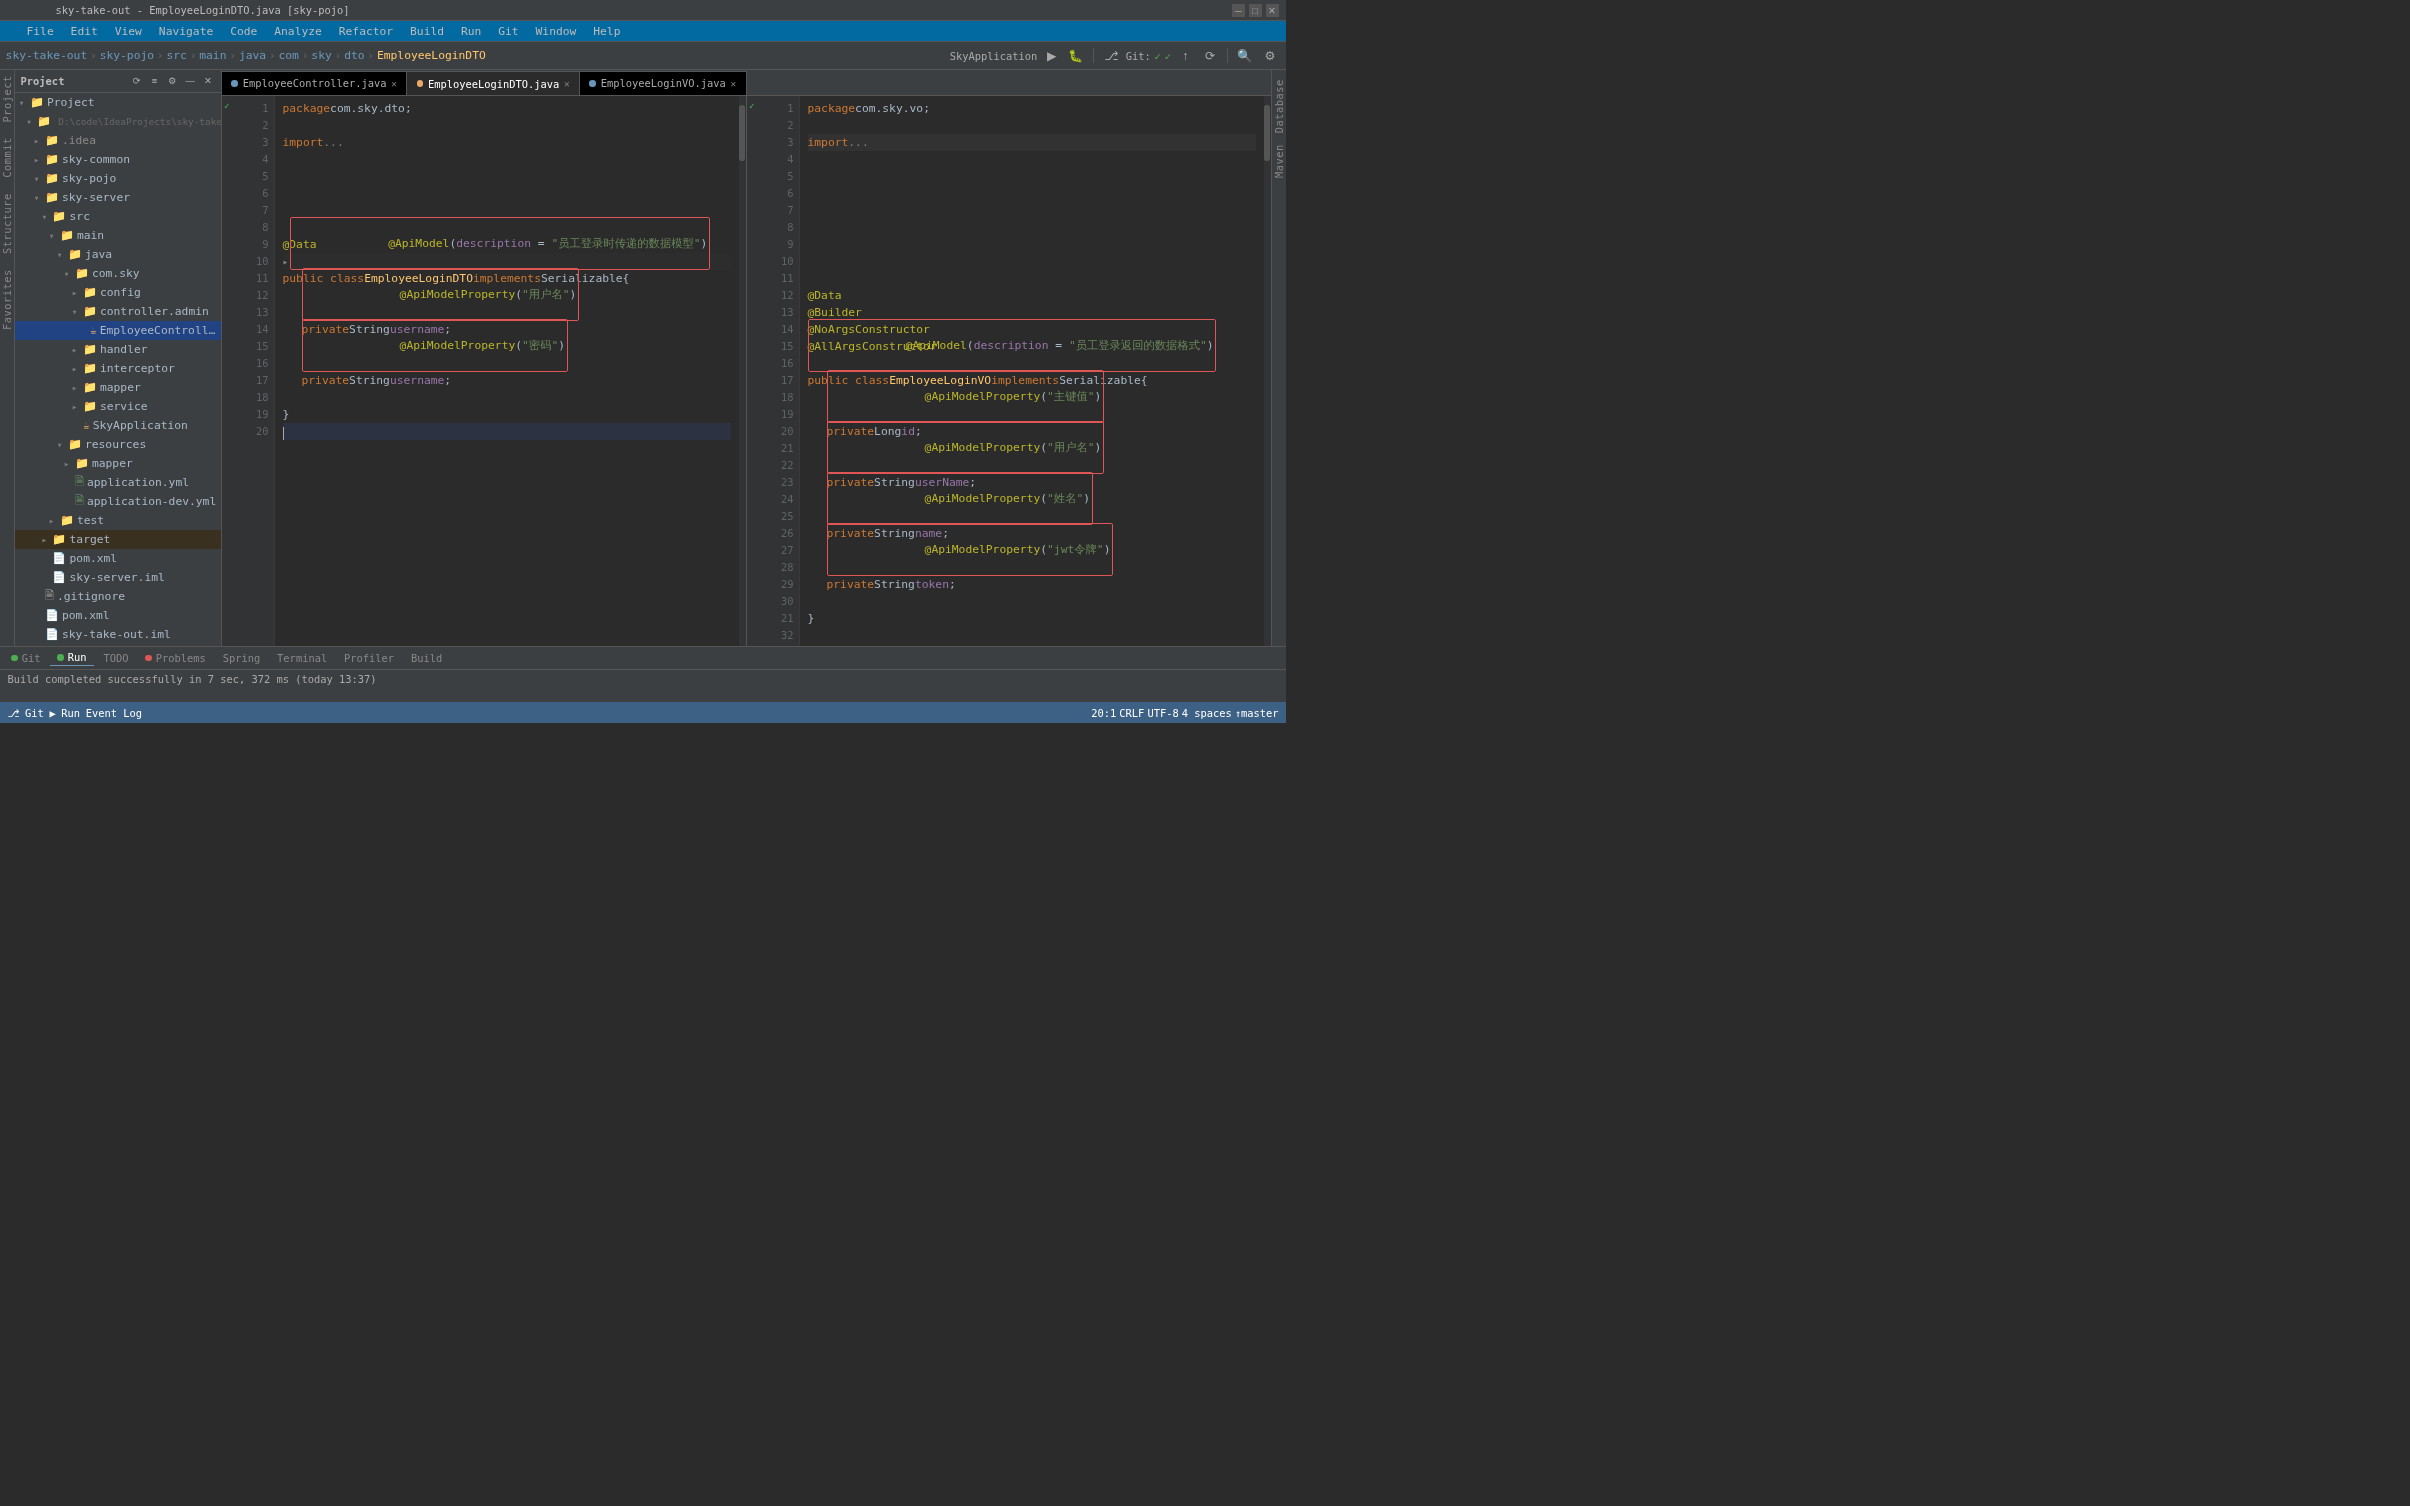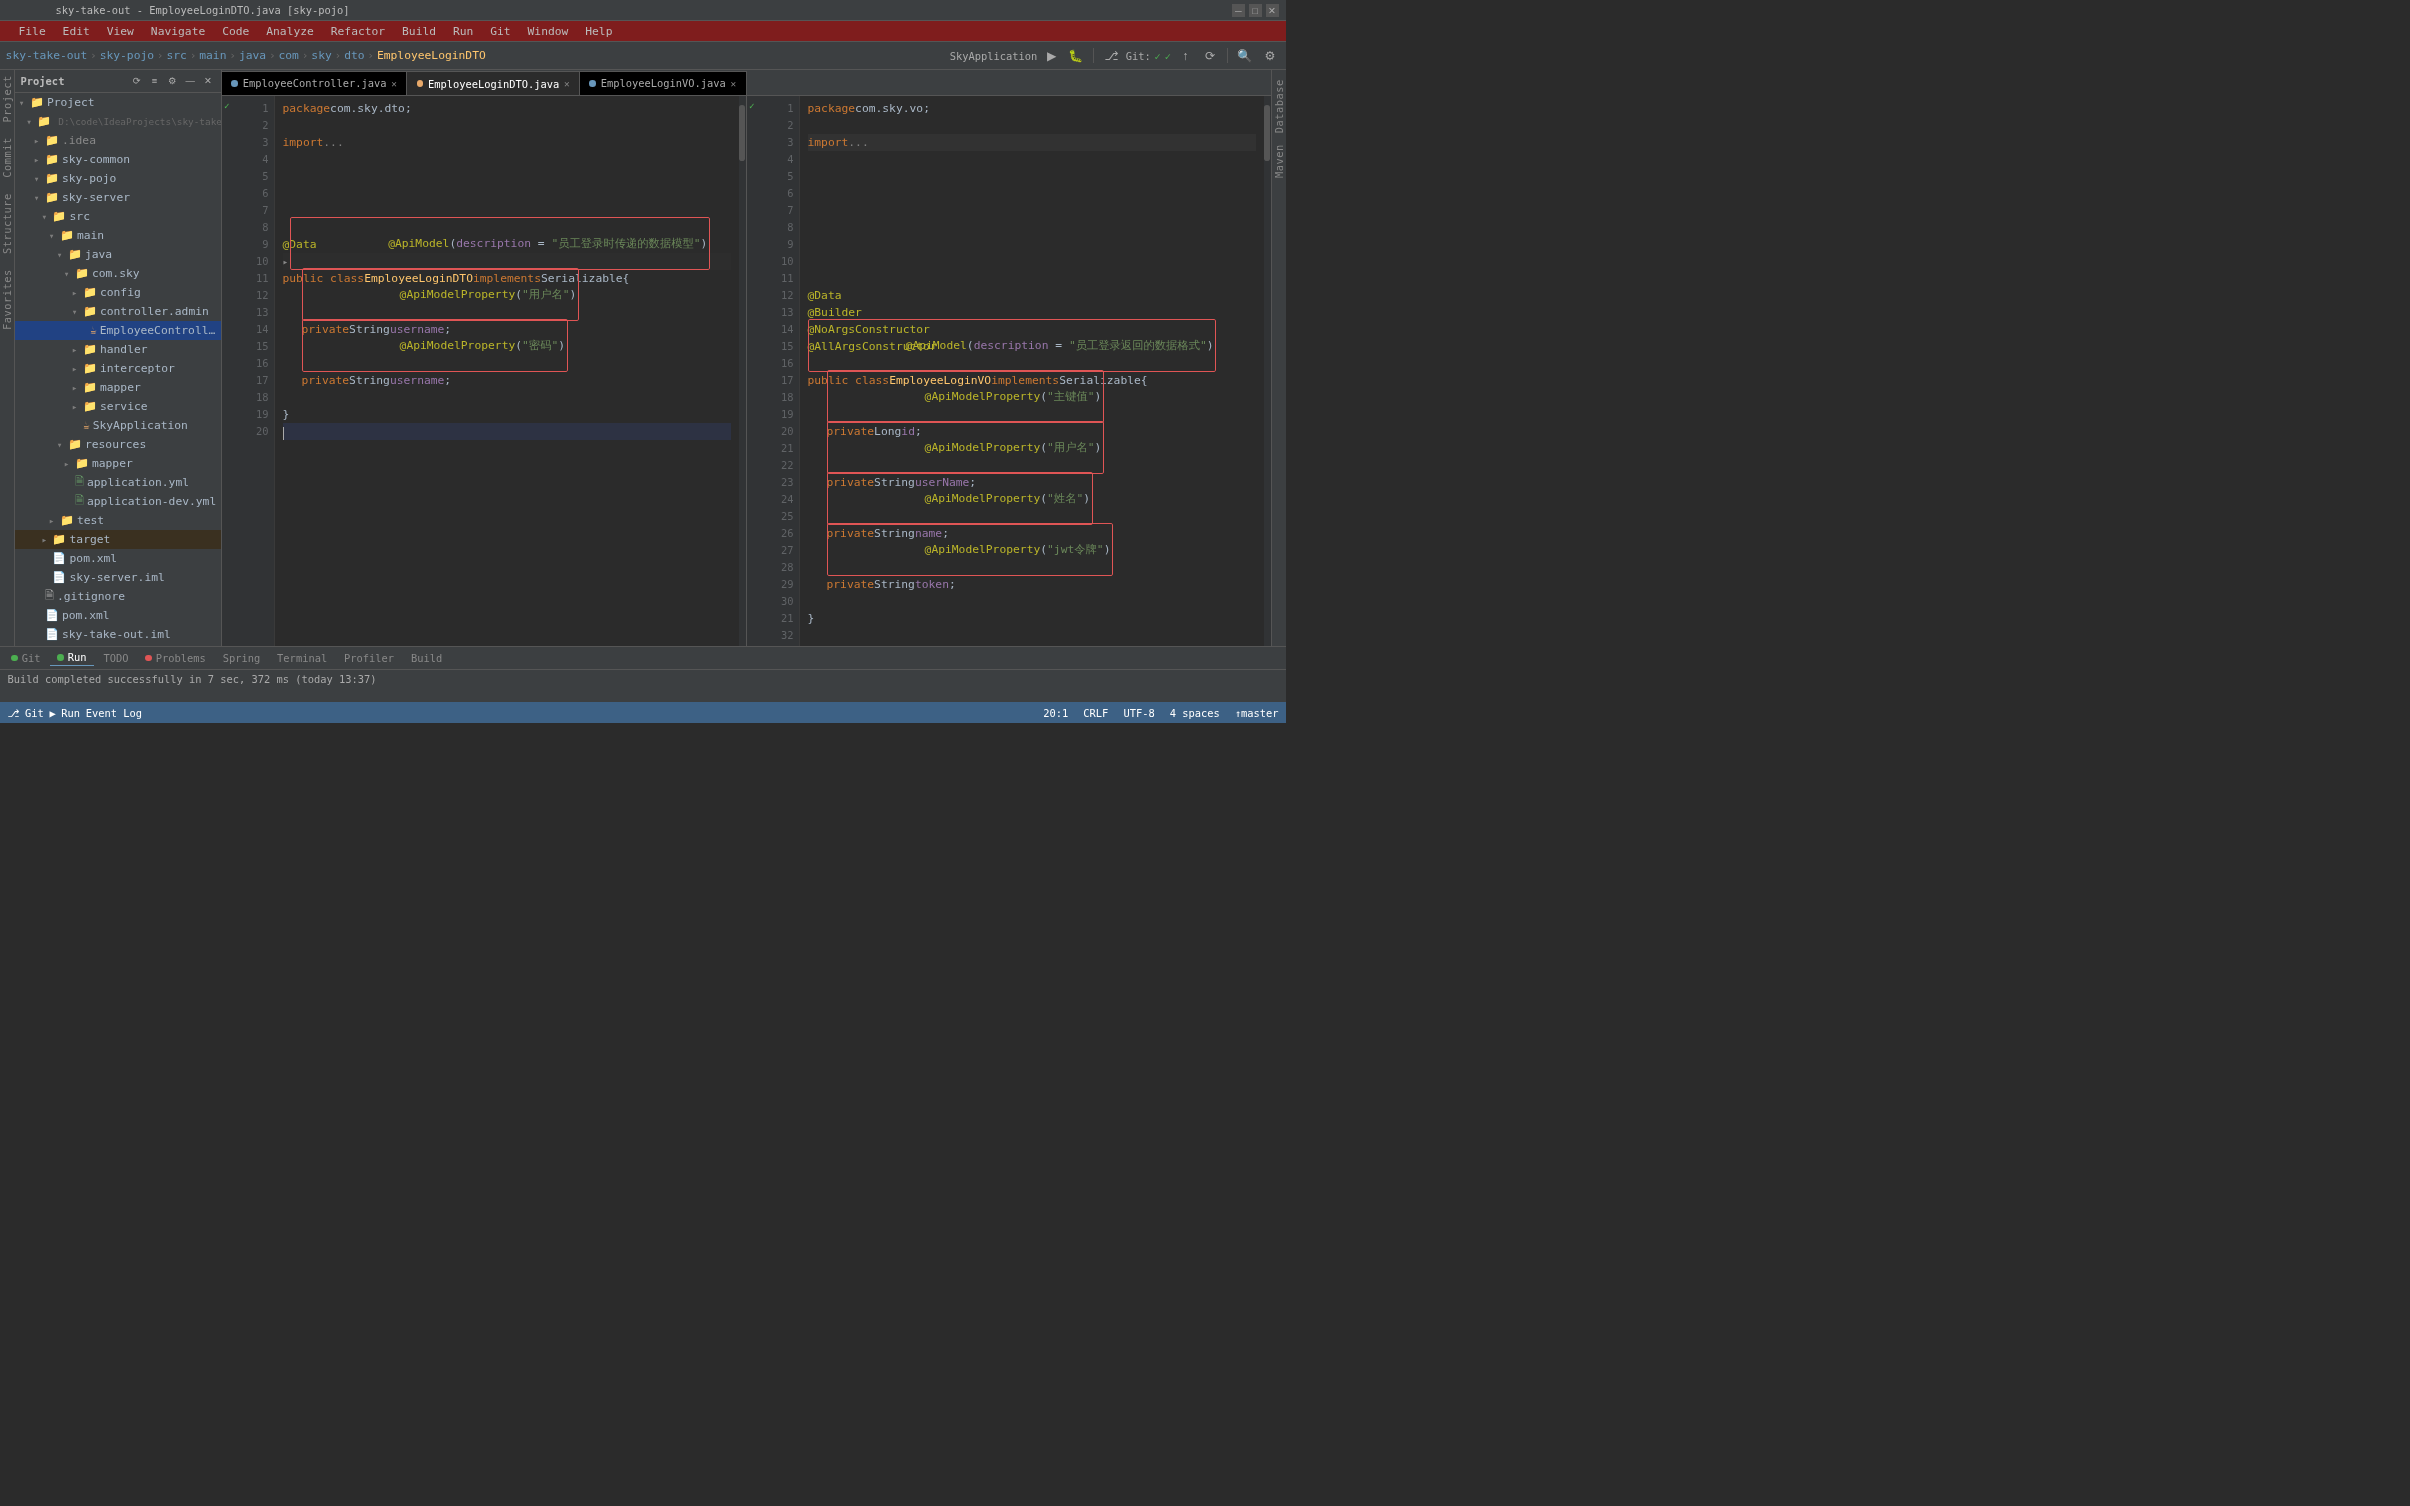--- a/index.html
+++ b/index.html
@@ -47,24 +47,24 @@
       border: none;
       color: #aaa;
       font-size: 9.4px;
       cursor: pointer;
       display: flex;
       align-items: center;
       justify-content: center;
     }
     #menu-bar {
       height: 21px;
-      background: #7f1d1d;
-      display: flex;
-      align-items: center;
-      padding: 0 11px;
+      background: #0369a1;
+      display: flex;
+      align-items: center;
+      padding: 0 19px;
       border-bottom: 0.9px solid #555;
       flex-shrink: 0;
       gap: 1.9px;
     }
     .menu-item {
       color: #bbbbbb;
       font-size: 11.3px;
       padding: 1.9px 7.5px;
       cursor: pointer;
     }
@@ -301,21 +301,21 @@
     #status-bar {
       height: 21px;
       background: #3d6185;
       display: flex;
       align-items: center;
       justify-content: space-between;
       padding: 0 7.5px;
       flex-shrink: 0;
     }
     #status-bar .status-left { display: flex; align-items: center; gap: 5.6px; }
-    #status-bar .status-right { display: flex; align-items: flex-end; gap: 15px; }
+    #status-bar .status-right { display: flex; align-items: flex-end; gap: 3px; }
     #status-bar span { font-size: 10.4px; color: #fff; }
 
     
     .pane-scrollbar {
       width: 7.5px;
       background: #313335;
       flex-shrink: 0;
       position: relative;
     }
     .pane-scrollbar-thumb {

